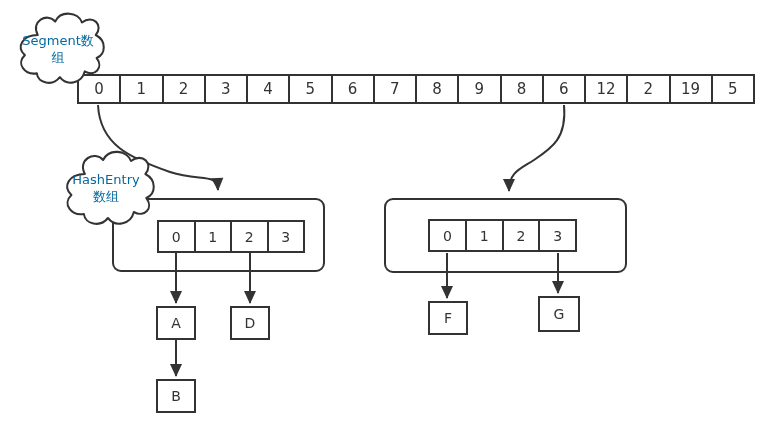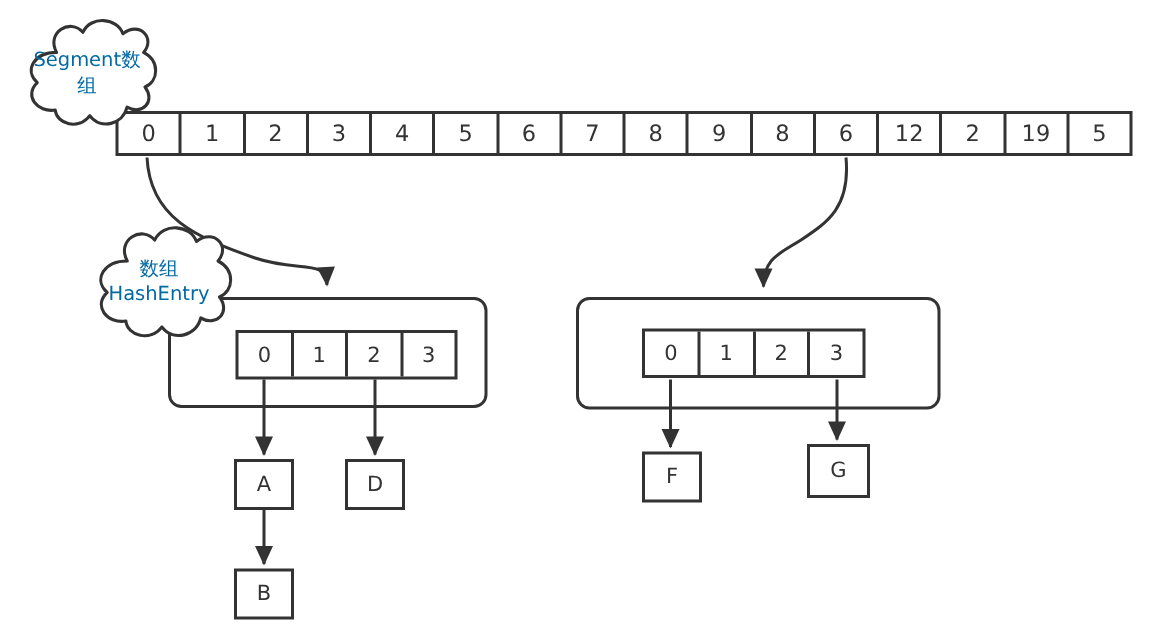--- a/index.html
+++ b/index.html
@@ -172,17 +172,17 @@
                C 103,32 102,46 92,50 C 100,60 90,70 79,64 C 76,76 60,80 52,70
                C 44,80 28,76 27,66 C 14,68 4,56 14,47 C 4,38 12,26 28,26 Z"></path>
     </g>
   </svg>
 
   <div class="abs cloud-label label-segment">
     <div>Segment数</div>
     <div>组</div>
   </div>
   <div class="abs cloud-label label-hashentry">
+    <div>HashEntry</div>
     <div>数组</div>
-    <div>HashEntry</div>
   </div>
 
 </div>
 
 </body></html>

